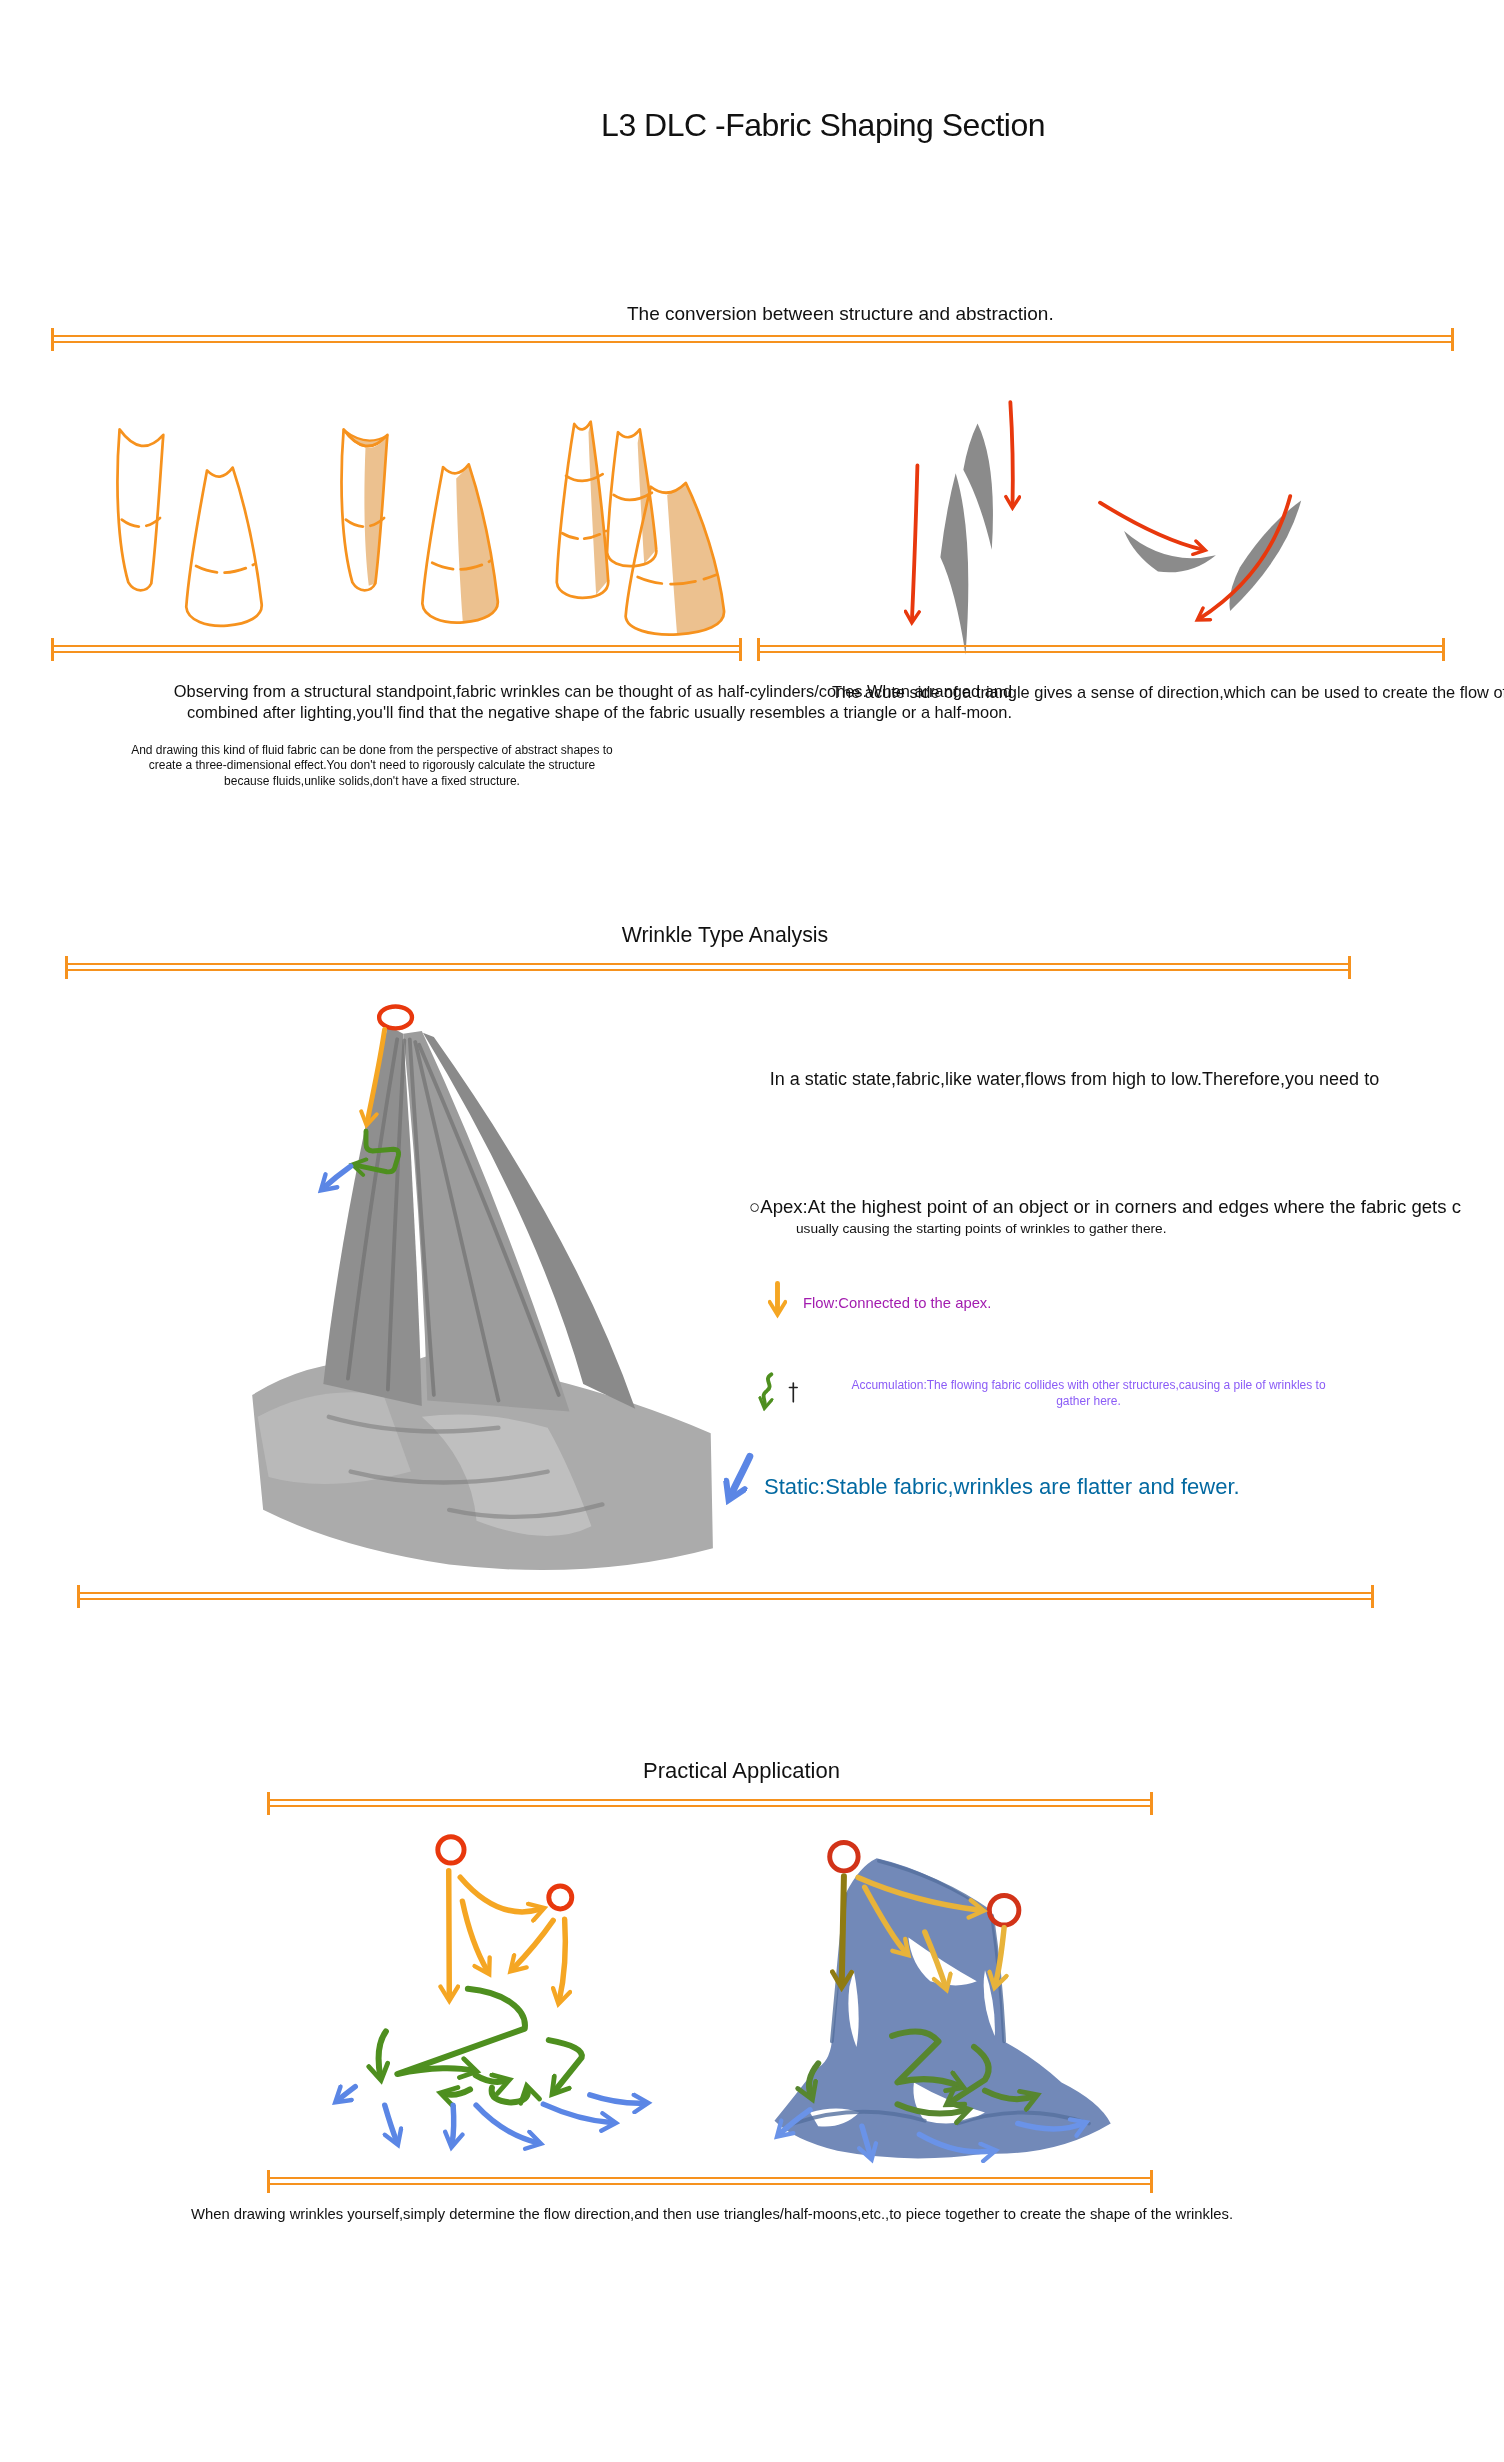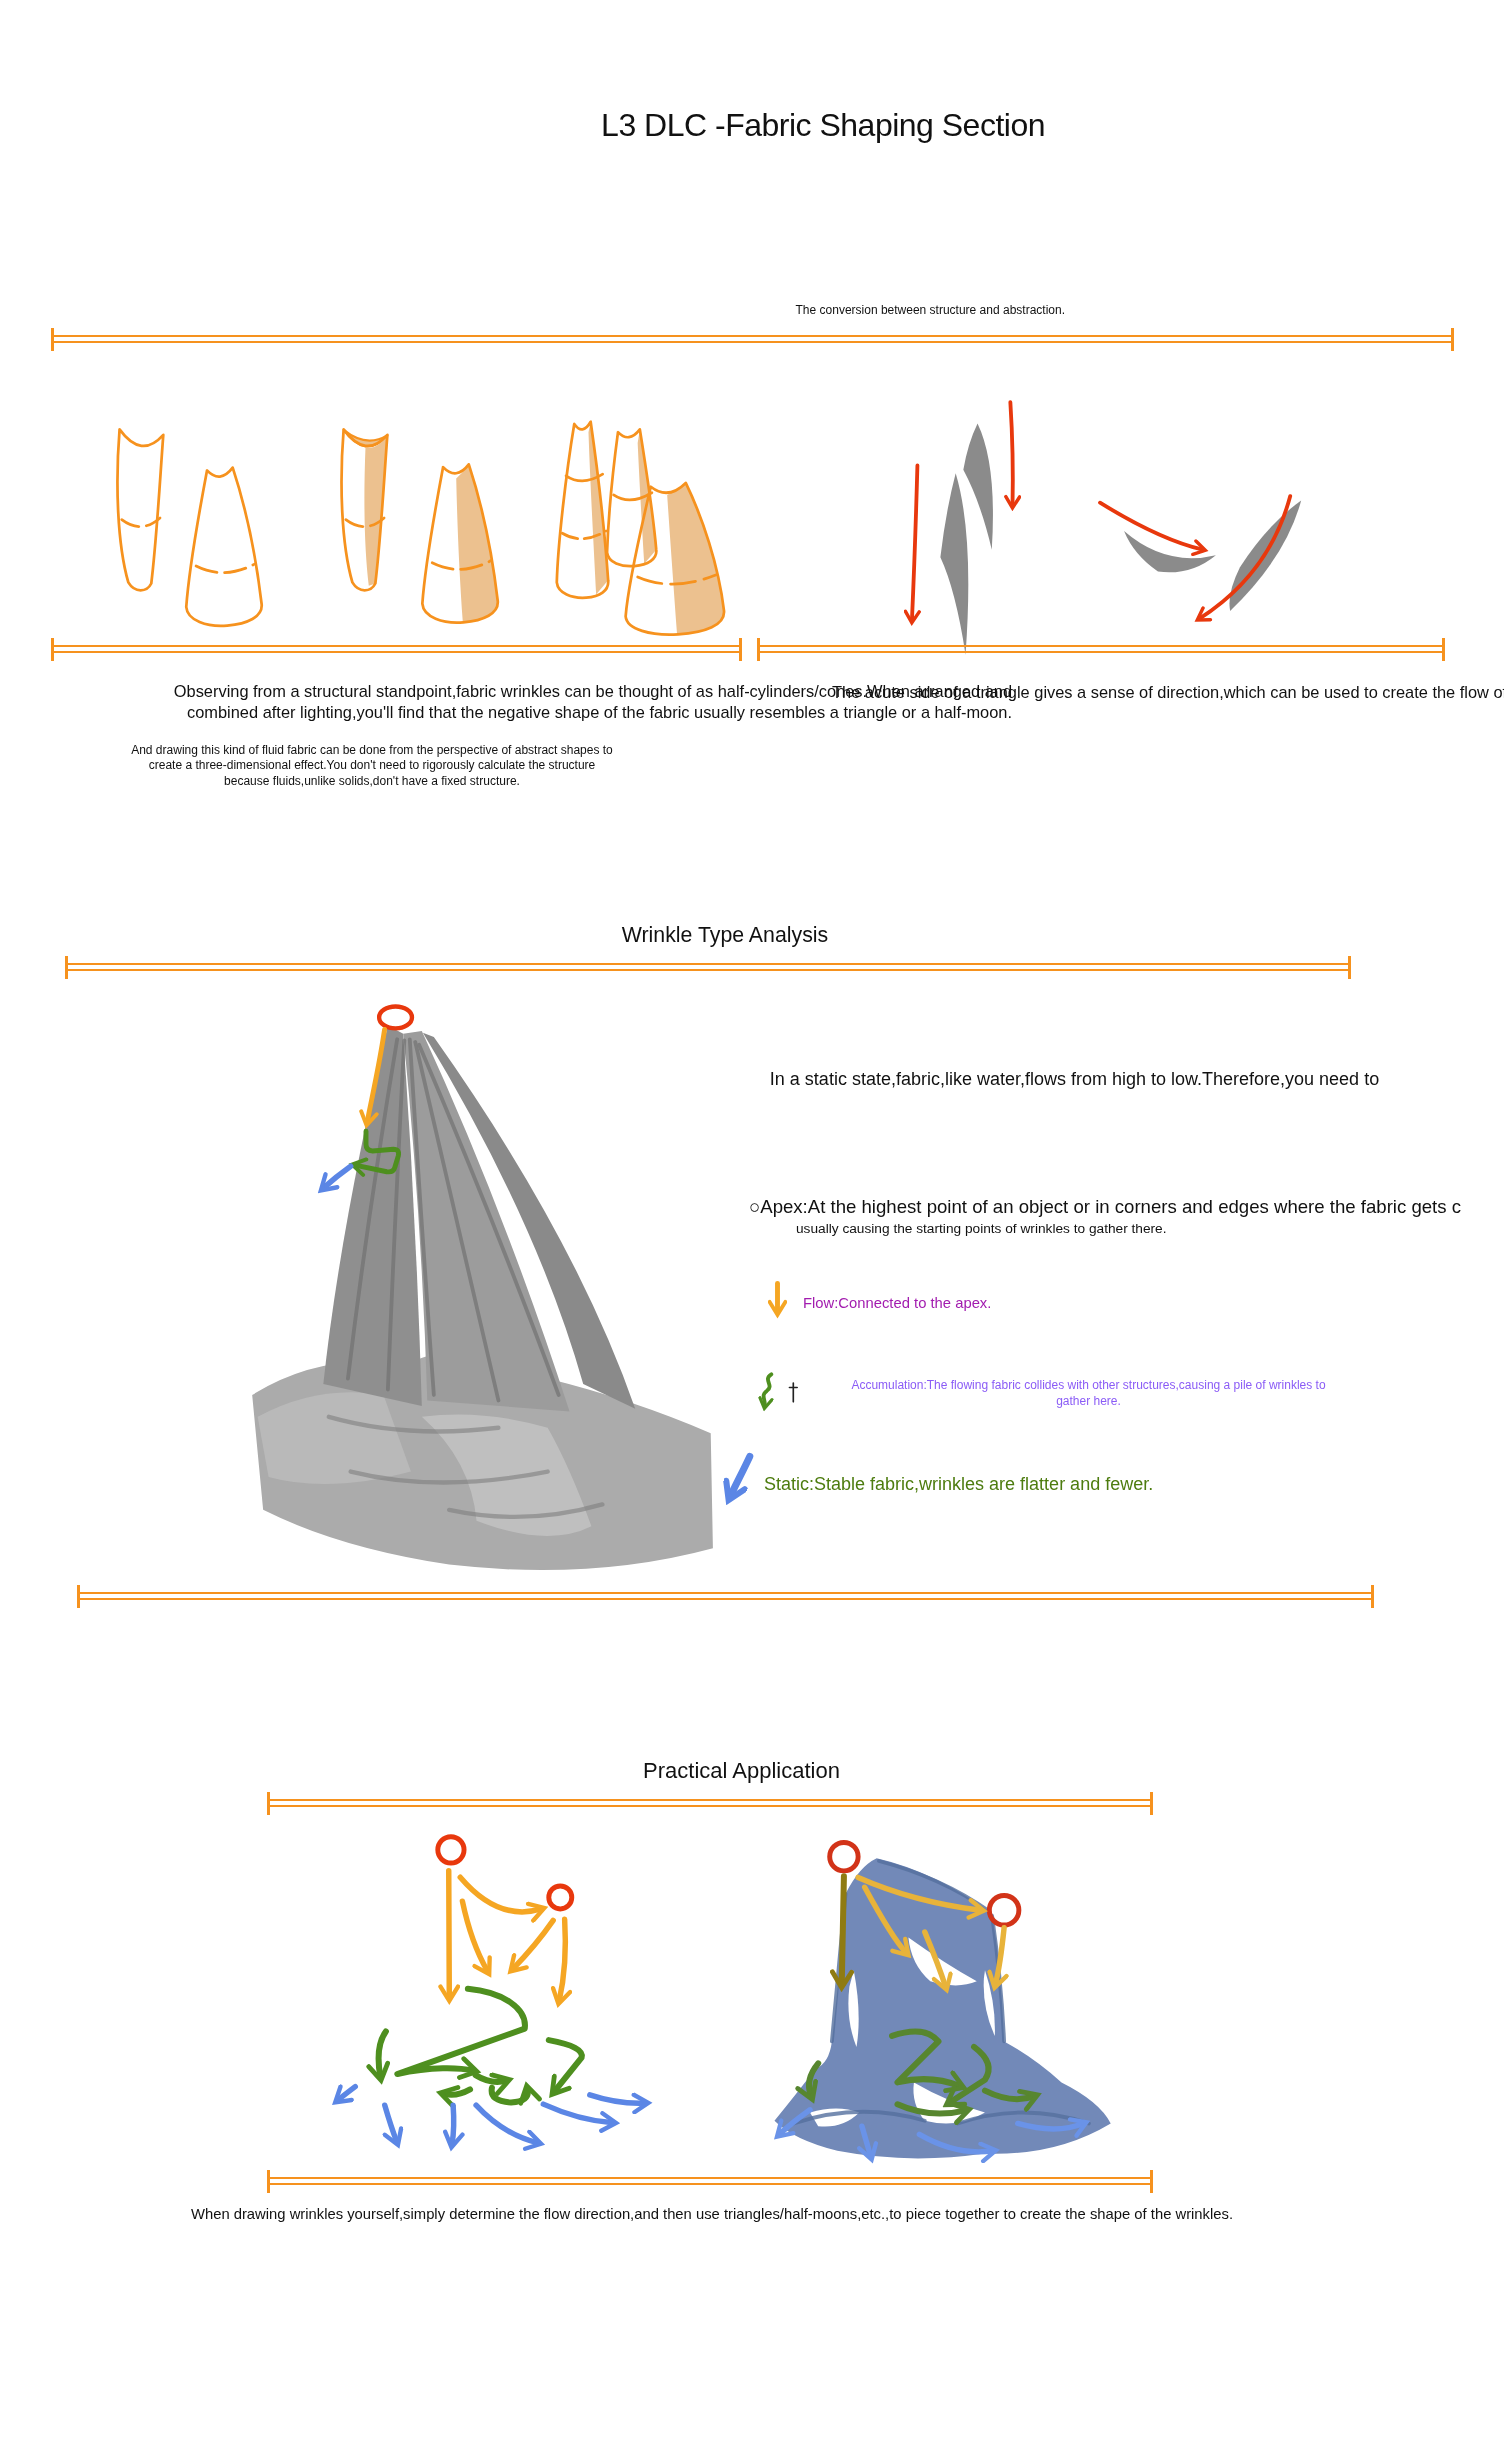--- a/index.html
+++ b/index.html
@@ -7,21 +7,21 @@
     --flow:#F5A623; --ink:#111; --tan:#ECC18F; --gray:#8B8B8B;
   }
   html,body{margin:0;padding:0;}
   body{
     width:1505px;height:2462px;position:relative;background:#ffffff;
     overflow:hidden;font-family:"Liberation Sans",sans-serif;color:var(--ink);
   }
   .abs{position:absolute;}
   .nowrap{white-space:nowrap;}
   .title{left:520px;top:107px;width:525px;font-size:32px;text-align:right;letter-spacing:-0.5px;}
-  .s1-head{left:627px;top:303px;width:438px;font-size:12px;text-align:right;}
+  .s1-head{left:627px;top:303px;width:438px;font-size:19px;text-align:left;}
   .s2-head{left:610px;top:923px;width:230px;font-size:21.3px;text-align:center;}
   .s3-head{left:632px;top:1758px;width:219px;font-size:22px;text-align:center;}
   .rule{position:absolute;height:3.8px;border-top:2.7px solid var(--orange);border-bottom:2.7px solid var(--orange);}
   .rule::before,.rule::after{content:"";position:absolute;top:-9.3px;width:3.3px;height:23px;background:var(--orange);}
   .rule::before{left:-1.1px;}
   .rule::after{right:-1.1px;}
   .r1{left:52px;top:335px;width:1401px;}
   .r2a{left:52px;top:645px;width:689px;}
   .r2b{left:758px;top:645px;width:686px;}
   .r3{left:66px;top:963px;width:1284px;}
@@ -29,21 +29,21 @@
   .r5{left:268px;top:1799px;width:884px;}
   .r6{left:268px;top:2177px;width:884px;}
   .cap-left{left:131px;top:681px;width:881px;font-size:16.4px;line-height:21.3px;text-align:right;}
   .cap-right{left:832px;top:682px;font-size:16.4px;line-height:21.3px;}
   .cap-note{left:126px;top:743px;width:492px;font-size:12px;line-height:15.3px;text-align:center;}
   .intro{left:730px;top:1068px;width:689px;font-size:18px;line-height:23.5px;text-align:center;}
   .apex1{left:749px;top:1196px;font-size:18.6px;}
   .apex2{left:796px;top:1221px;font-size:13.7px;}
   .flow-label{left:803px;top:1295px;font-size:14.8px;color:#a21caf;}
   .accum-text{left:815px;top:1377px;width:547px;font-size:12px;line-height:16px;text-align:center;color:#8b5cf6;}
-  .static-label{left:764px;top:1474px;font-size:18px;color:#4d7c0f;}
+  .static-label{left:764px;top:1474px;font-size:22px;color:#0369a1;}
   .bottom-cap{left:181px;top:2206px;width:1062px;font-size:14.8px;text-align:center;}
   .fig svg{display:block;}
 </style>
 </head>
 <body>
 
 <div>
 
   <div class="abs title nowrap">L3 DLC -Fabric Shaping Section</div>
 

